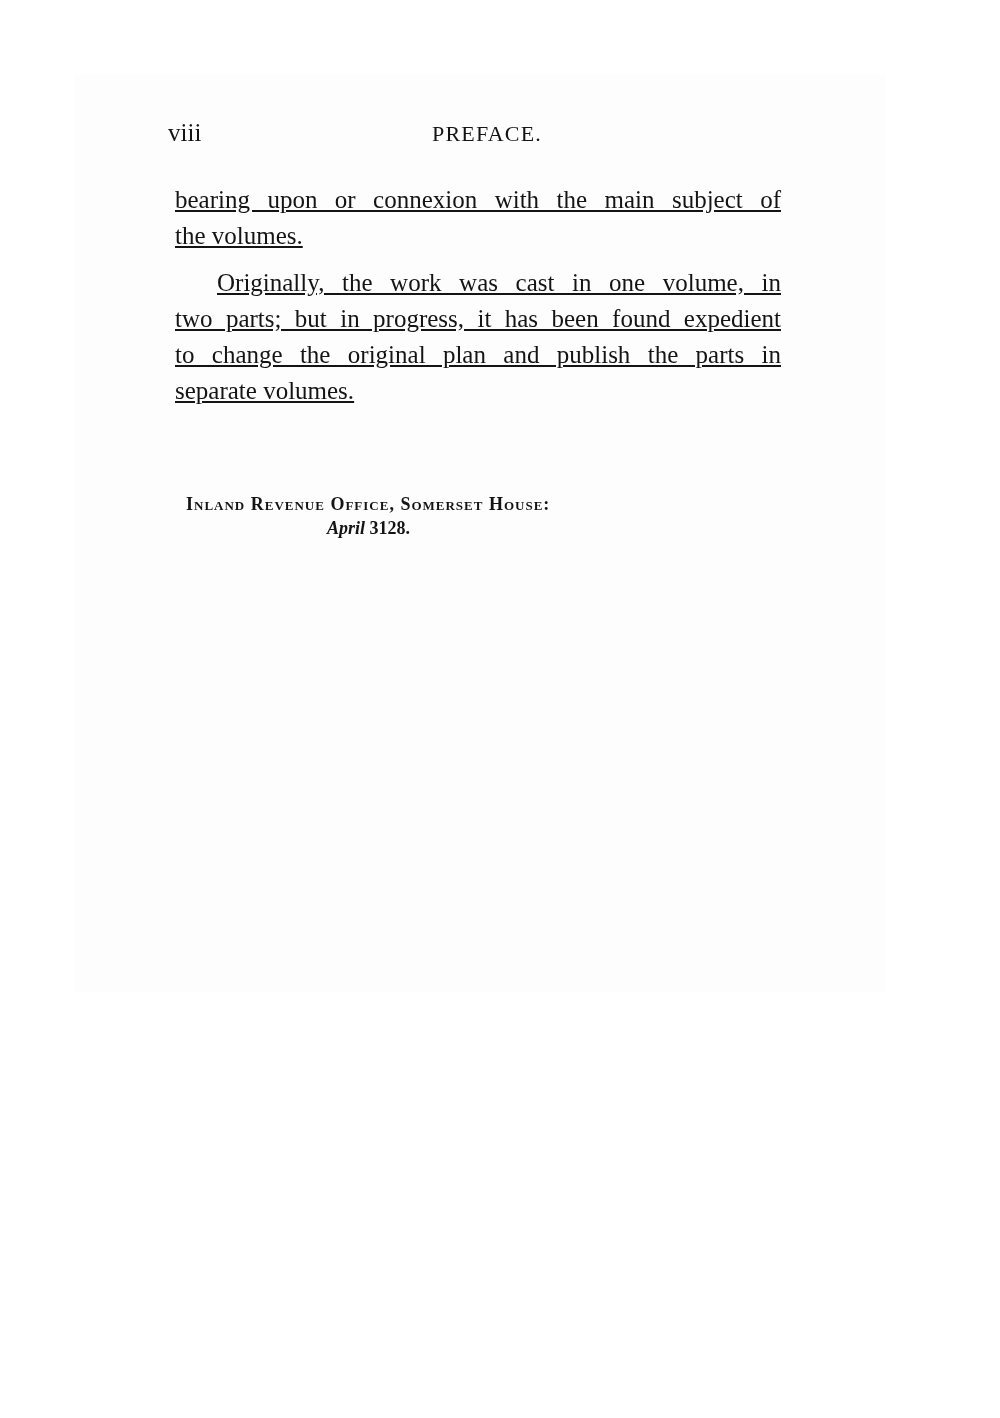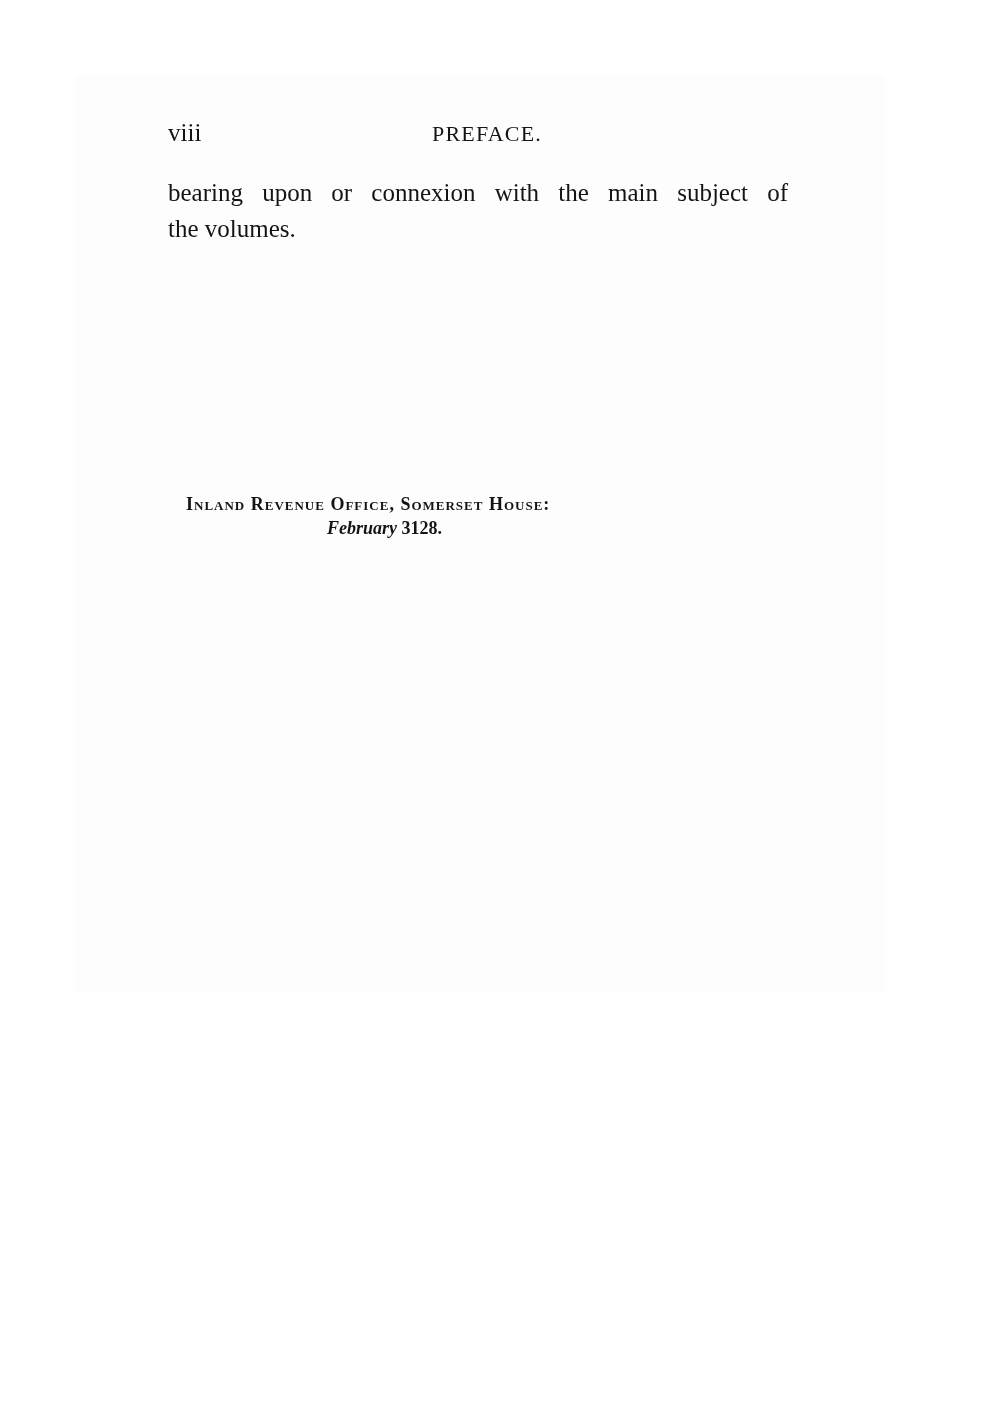--- a/index.html
+++ b/index.html
@@ -50,23 +50,24 @@
     .body-text {
       position: absolute;
       left: 164px;
       top: 171px;
       width: 628px;
       font-family: "Liberation Serif", serif;
       font-size: 25px;
       line-height: 36px;
     }
     .body-text p {
-      margin: 4px;
+      margin: 11px;
       text-align: justify;
       text-align-last: left;
+      text-decoration: underline;
     }
     .line {
       display: block;
       text-align: justify;
       text-align-last: justify;
       white-space: nowrap;
     }
     .line.last {
       text-align-last: left;
     }
@@ -108,21 +109,27 @@
 <div class="running-head">
   <span class="folio">viii</span>
   <span class="head-title">PREFACE.</span>
 </div>
 
 <div class="body-text">
   <p>
     <span class="line">bearing upon or connexion with the main subject of</span>
     <span class="line last">the volumes.</span>
   </p>
+  <p>
+    <span class="line indent">Originally, the work was cast in one volume, in</span>
+    <span class="line">two parts; but in progress, it has been found expedient</span>
+    <span class="line">to change the original plan and publish the parts in</span>
+    <span class="line last">separate volumes.</span>
+  </p>
 </div>
 
 <div class="signature">
   <div class="sig-place">Inland Revenue Office, Somerset House:</div>
   <div class="sig-date">
-    <span class="month">February</span>
+    <span class="month">April</span>
     <span>3128.</span>
   </div>
 </div>
 
 </body></html>

